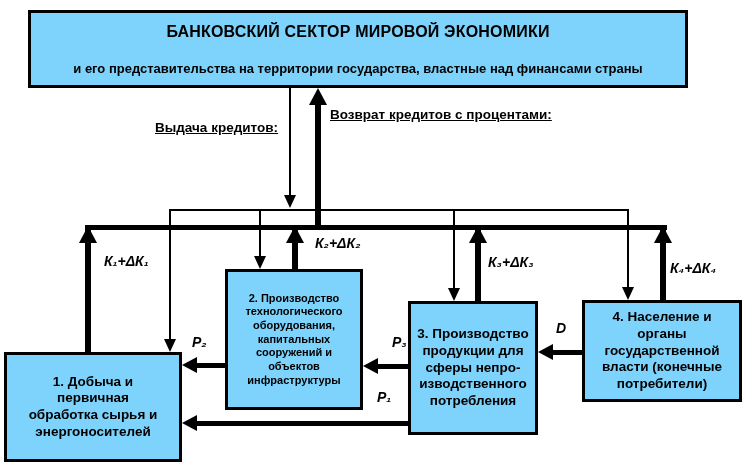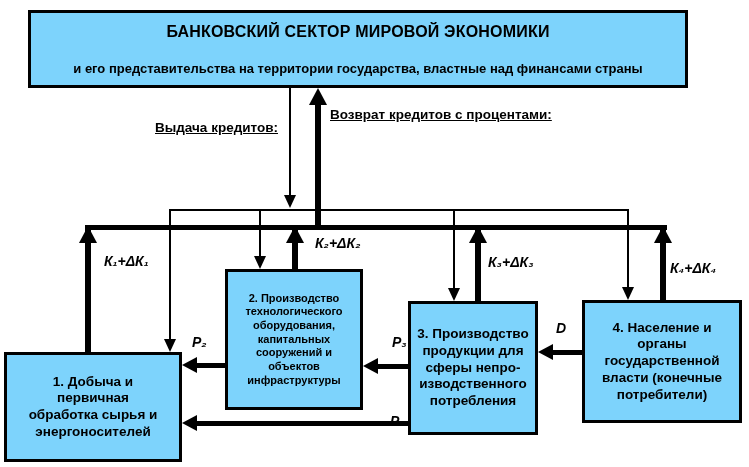--- a/index.html
+++ b/index.html
@@ -127,21 +127,21 @@
   <div class="tri tri-left-thick" style="left:182px; top:357px;"></div>
   <div class="line" style="left:195px; top:363px; width:30px; height:5px;"></div>
   <div class="lbl" style="left:192px; top:334px;text-align:center;">Р₂</div>
 
   <div class="tri tri-left-thick" style="left:363px; top:358px;"></div>
   <div class="line" style="left:376px; top:364px; width:32px; height:5px;"></div>
   <div class="lbl" style="left:392px; top:334px;">Р₃</div>
 
   <div class="tri tri-left-thick" style="left:182px; top:415px;"></div>
   <div class="line" style="left:195px; top:421px; width:213px; height:5px;"></div>
-  <div class="lbl" style="left:390px; top:389px;margin-top:24px;">Р₁</div>
+  <div class="lbl" style="left:377px; top:389px;">Р₁</div>
 
   <div class="tri tri-left-thick" style="left:538px; top:344px;"></div>
   <div class="line" style="left:551px; top:350px; width:32px; height:5px;"></div>
   <div class="lbl" style="left:556px; top:320px;">D</div>
 
   <div class="node" style="left:4px; top:352px; width:178px; height:110px;">
     <div class="sector-text">1. Добыча и
 первичная
 обработка сырья и
 энергоносителей</div>
@@ -158,21 +158,21 @@
   </div>
 
   <div class="node" style="left:408px; top:301px; width:130px; height:134px;align-items:center;">
     <div class="sector-text">3. Производство
 продукции для
 сферы непро-
 изводственного
 потребления</div>
   </div>
 
-  <div class="node" style="left:582px; top:300px; width:160px; height:123px;">
+  <div class="node" style="left:582px; top:300px; width:160px; height:102px;">
     <div class="sector-text">4. Население и
 органы
 государственной
 власти (конечные
 потребители)</div>
   </div>
 
 </div>
 
 </body></html>

